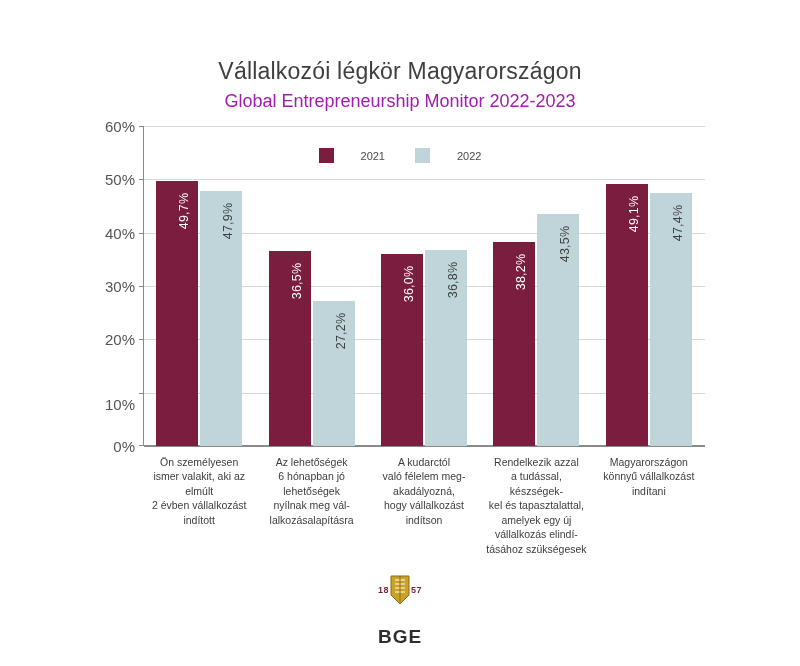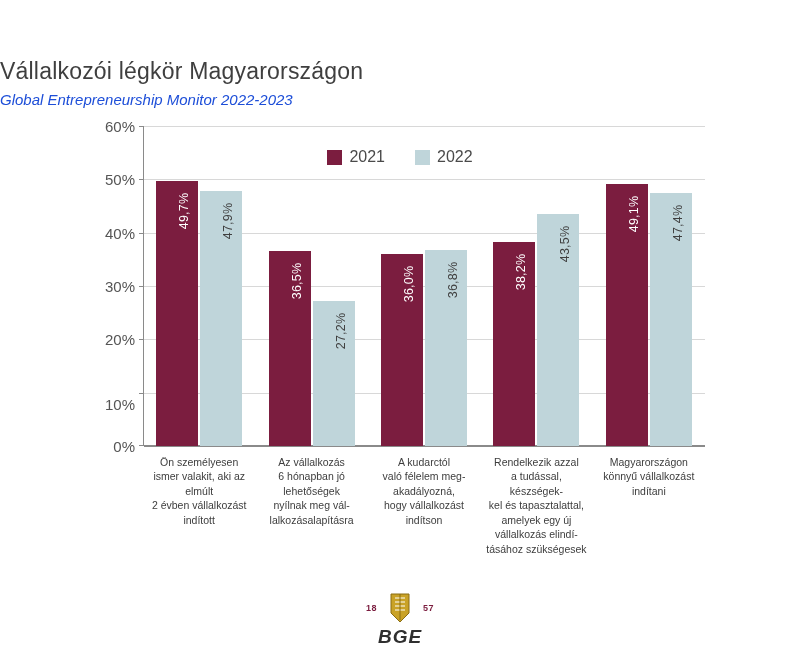--- a/index.html
+++ b/index.html
@@ -20,35 +20,35 @@
     height: 666px;
     box-sizing: border-box;
   }
 
   
   .title-block {
     position: absolute;
     top: 58px;
     left: 0;
     width: 800px;
+    text-align: center;
   }
   .chart-title {
     font-size: 23px;
     font-weight: 400;
     color: #3f3f3f;
     letter-spacing: 0.2px;
     line-height: 1.2;
   }
   .chart-subtitle {
-    font-size: 15px;
+    font-size: 18px;
     font-weight: 400;
-    color: #1d4ed8;
+    color: #a21caf;
     margin-top: 5px;
     line-height: 1.2;
-    font-style: italic;
   }
 
   
   .plot-wrap {
     position: absolute;
     left: 95px;
     top: 126px;
     width: 610px;
     height: 320px;
   }
@@ -154,22 +154,23 @@
   .legend-item {
     display: flex;
     align-items: center;
     gap: 7px;
   }
   .legend-swatch {
     width: 15px;
     height: 15px;
   }
   .legend-label {
-    font-size: 16px;
+    font-size: 11px;
     color: #4a4a4a;
+    margin-left: 20px;
   }
 
   
   .cats {
     position: absolute;
     left: 143px;
     top: 455px;
     width: 562px;
     display: flex;
     justify-content: space-around;
@@ -190,40 +191,39 @@
     left: 0;
     bottom: 18px;
     width: 800px;
     display: flex;
     flex-direction: column;
     align-items: center;
   }
   .logo-row {
     display: flex;
     align-items: center;
-    gap: 12px;
+    gap: 0;
     height: 32px;
   }
   .logo-year {
     font-size: 9px;
     font-weight: bold;
     color: #7b1d3f;
     letter-spacing: 0.5px;
   }
   .logo-mark {
     width: 22px;
     height: 30px;
   }
   .logo-text {
     font-size: 19px;
     font-weight: bold;
     color: #2f2f2f;
     letter-spacing: 1px;
-    margin-top: 2px;
-    font-style: italic;
+    margin-top: 20px;
   }
 </style>
 </head>
 <body>
 
 <div class="slide">
 
   <div class="title-block">
     <div class="chart-title">Vállalkozói légkör Magyarországon</div>
     <div class="chart-subtitle">Global Entrepreneurship Monitor 2022-2023</div>
@@ -327,21 +327,21 @@
 
   <div class="cats">
     <div class="cat">
       <div>Ön személyesen</div>
       <div>ismer valakit, aki az</div>
       <div>elmúlt</div>
       <div>2 évben vállalkozást</div>
       <div>indított</div>
     </div>
     <div class="cat">
-      <div>Az vállalkozás</div>
+      <div>Az lehetőségek</div>
       <div>6 hónapban jó</div>
       <div>lehetőségek</div>
       <div>nyílnak meg vál-</div>
       <div>lalkozásalapításra</div>
     </div>
     <div class="cat">
       <div>A kudarctól</div>
       <div>való félelem meg-</div>
       <div>akadályozná,</div>
       <div>hogy vállalkozást</div>

